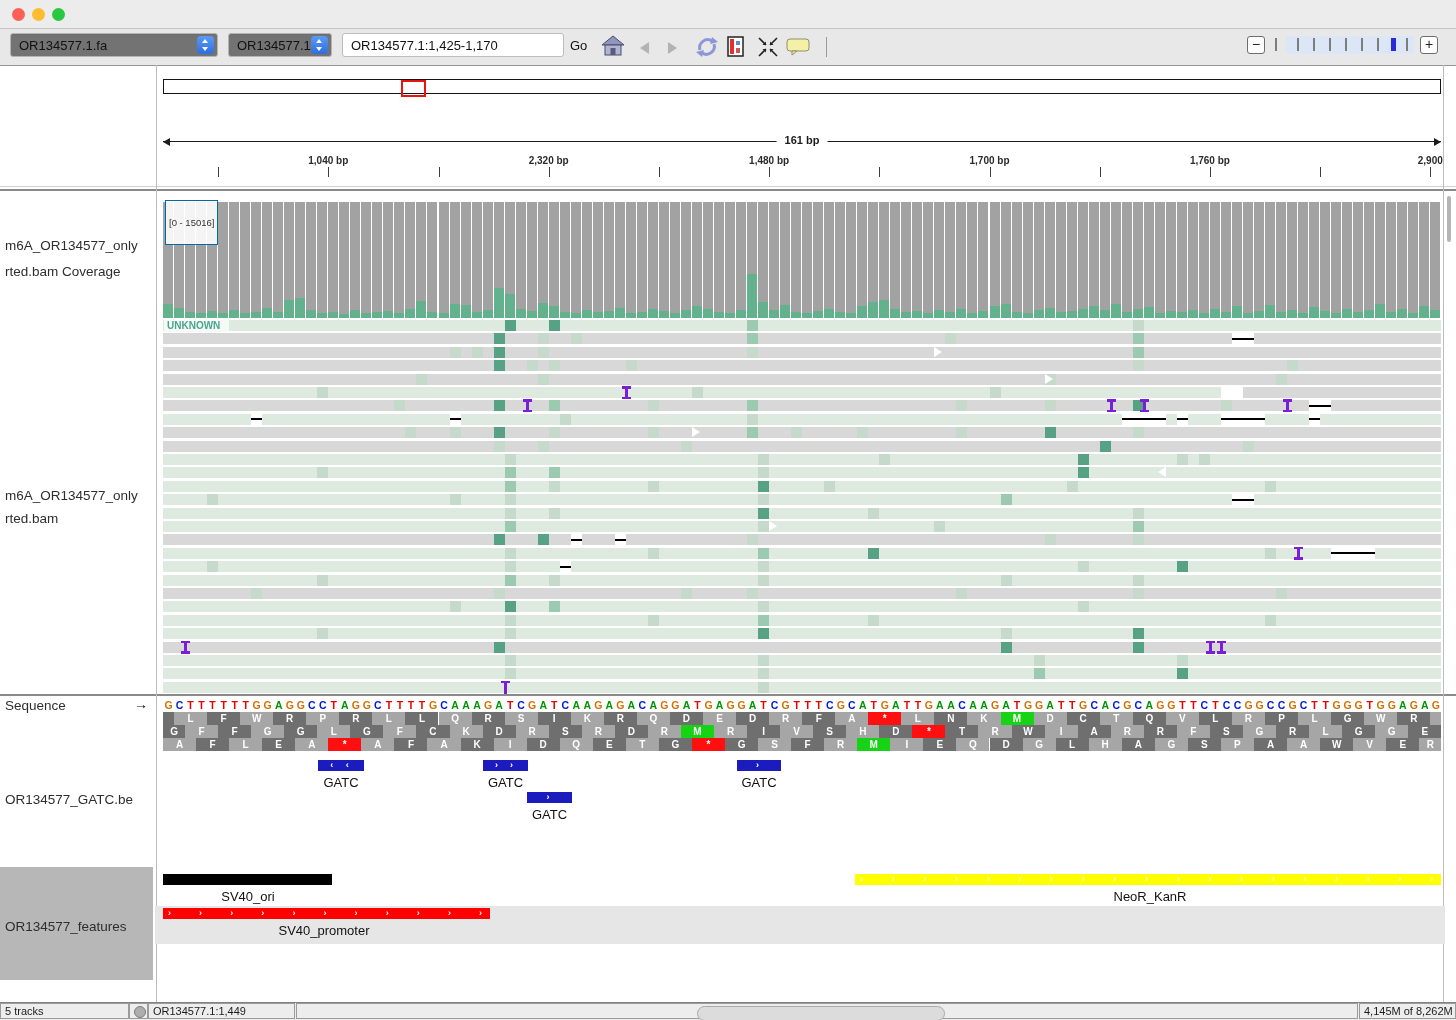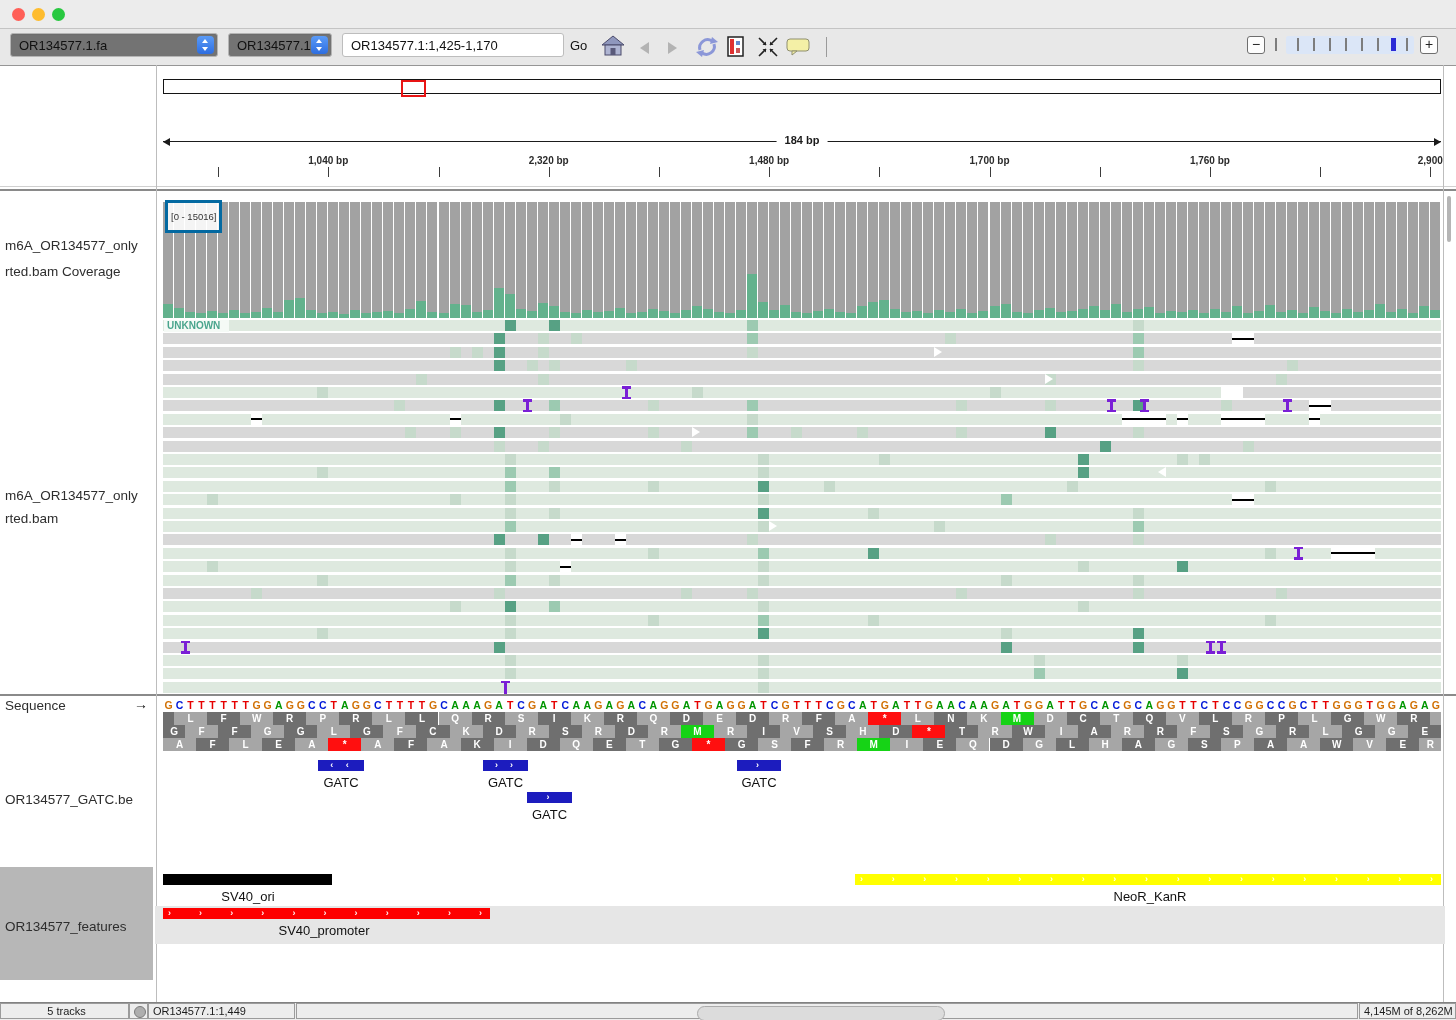--- a/index.html
+++ b/index.html
@@ -35,21 +35,21 @@
   #ideogram{left:163px;top:79px;width:1278px;height:15px;background:#fff;border:1.5px solid #141414;box-sizing:border-box;}
   #roi-box{top:80px;height:13px;border:2px solid #e81414;background:transparent;}
   #span-line{left:163px;top:141px;width:1278px;height:1px;background:#1b1b1b;}
   .arrowhead{top:137.5px;width:0;height:0;border-top:4px solid transparent;border-bottom:4px solid transparent;}
   #span-label{top:134px;font-size:11px;font-weight:bold;color:#1b1b1b;background:#fff;padding:0 8px;transform:translateX(-50%);}
   
   .trk-label{left:5px;font-size:13.5px;color:#2e2e2e;white-space:nowrap;overflow:hidden;width:150px;}
   #features-label-bg{left:0;top:867px;width:153px;height:113px;background:#b7b7b7;}
   #unknown-label{left:164px;top:320px;width:62px;height:12px;background:#f5faf6;color:#4aa58d;
                  font-size:10px;font-weight:bold;line-height:12px;padding-left:3px;}
-  #range-label{left:165px;top:200px;font-size:9.5px;color:#333;background:rgba(255,255,255,.88);padding:8px 3px;border:3px solid #0369a1;}
+  #range-label{left:165px;top:200px;font-size:9.5px;color:#333;background:rgba(255,255,255,.88);padding:16px 3px;border:1px solid #0369a1;}
   #feat-stripe{left:155px;top:906px;width:1290px;height:38px;background:#e6e6e6;}
   
   #statusbar{left:0;top:1002px;width:1456px;height:18px;background:#ededed;border-top:1px solid #828282;box-sizing:border-box;}
   .statseg{top:1003px;height:16px;border:1px solid #9b9b9b;background:#ededed;box-sizing:border-box;
            font-size:11px;color:#1c1c1c;line-height:14px;padding-left:4px;overflow:hidden;}
   #status-circle{left:134px;top:1006px;width:10px;height:10px;border-radius:50%;background:#aeaeae;border:1px solid #7c7c7c;}
   #bottom-pill{left:697px;top:1006px;width:246px;height:13px;background:#dcdcdc;border:1px solid #ababab;border-radius:8px;}
   .vline{top:65px;height:937px;width:1px;background:#bdbdbd;}
   #right-thumb{left:1447px;top:196px;width:4px;height:46px;background:#b5b5b5;border-radius:2px;}
 </style>
@@ -128,21 +128,21 @@
   <div class="abs hline" style="top:694px;height:2px;background:#8a8a8a;"></div>
   <div class="abs vline" style="left:156px;"></div>
   <div class="abs vline" style="left:1443px;"></div>
   <div class="abs" id="right-thumb"></div>
 
   <div class="abs" id="ideogram"></div>
   <div class="abs" id="roi-box" style="left: 401px; width: 21px;"></div>
   <div class="abs" id="span-line"></div>
   <div class="abs arrowhead" style="left:163px;border-right:7px solid #1b1b1b;"></div>
   <div class="abs arrowhead" style="left:1434px;border-left:7px solid #1b1b1b;"></div>
-  <div class="abs" id="span-label" style="left:802px;">184 bp</div>
+  <div class="abs" id="span-label" style="left:802px;">161 bp</div>
   <div id="ruler-ticks"></div>
 
   <div class="abs trk-label" style="top:238px;">m6A_OR134577_only</div>
   <div class="abs trk-label" style="top:264px;">rted.bam Coverage</div>
   <div class="abs trk-label" style="top:488px;">m6A_OR134577_only</div>
   <div class="abs trk-label" style="top:511px;">rted.bam</div>
   <div class="abs trk-label" style="top:698px;">Sequence</div>
   <div class="abs" style="left:134px;top:696px;font-size:14px;font-weight:bold;color:#111;">→</div>
   <div class="abs trk-label" style="top:792px;">OR134577_GATC.be</div>
   <div class="abs" id="features-label-bg"></div>
@@ -1059,21 +1059,21 @@
         <div style="position: absolute; left: 191.6px; top: 0px; color: rgba(255, 255, 255, 0.95); font: bold 9px / 11px &quot;Liberation Sans&quot;, sans-serif;">›</div>
         <div style="position: absolute; left: 222.7px; top: 0px; color: rgba(255, 255, 255, 0.95); font: bold 9px / 11px &quot;Liberation Sans&quot;, sans-serif;">›</div>
         <div style="position: absolute; left: 253.8px; top: 0px; color: rgba(255, 255, 255, 0.95); font: bold 9px / 11px &quot;Liberation Sans&quot;, sans-serif;">›</div>
         <div style="position: absolute; left: 284.9px; top: 0px; color: rgba(255, 255, 255, 0.95); font: bold 9px / 11px &quot;Liberation Sans&quot;, sans-serif;">›</div>
         <div style="position: absolute; left: 316px; top: 0px; color: rgba(255, 255, 255, 0.95); font: bold 9px / 11px &quot;Liberation Sans&quot;, sans-serif;">›</div>
       </div>
       <div style="position: absolute; left: 324px; top: 923px; transform: translateX(-50%); font: 13px &quot;Liberation Sans&quot;, sans-serif; color: rgb(17, 17, 17); white-space: nowrap;">SV40_promoter</div>
     </div>
 
   <div class="abs" id="statusbar"></div>
-  <div class="abs statseg" style="left:0;width:129px;text-align:center;">5 tracks</div>
+  <div class="abs statseg" style="left:0;width:129px;">5 tracks</div>
   <div class="abs statseg" style="left:129px;width:19px;"></div>
   <div class="abs" id="status-circle"></div>
   <div class="abs statseg" style="left:148px;width:147px;">OR134577.1:1,449</div>
   <div class="abs statseg" style="left:296px;width:1062px;"></div>
   <div class="abs statseg" style="left:1359px;width:97px;">4,145M of 8,262M</div>
   <div class="abs" id="bottom-pill"></div>
 
 <div style="position: absolute; left: 218.1px; top: 167px; width: 1px; height: 10px; background: rgb(60, 60, 60);"></div>
     <div style="position: absolute; left: 328.3px; top: 167px; width: 1px; height: 10px; background: rgb(60, 60, 60);"></div>
     <div style="position: absolute; left: 438.5px; top: 167px; width: 1px; height: 10px; background: rgb(60, 60, 60);"></div>

